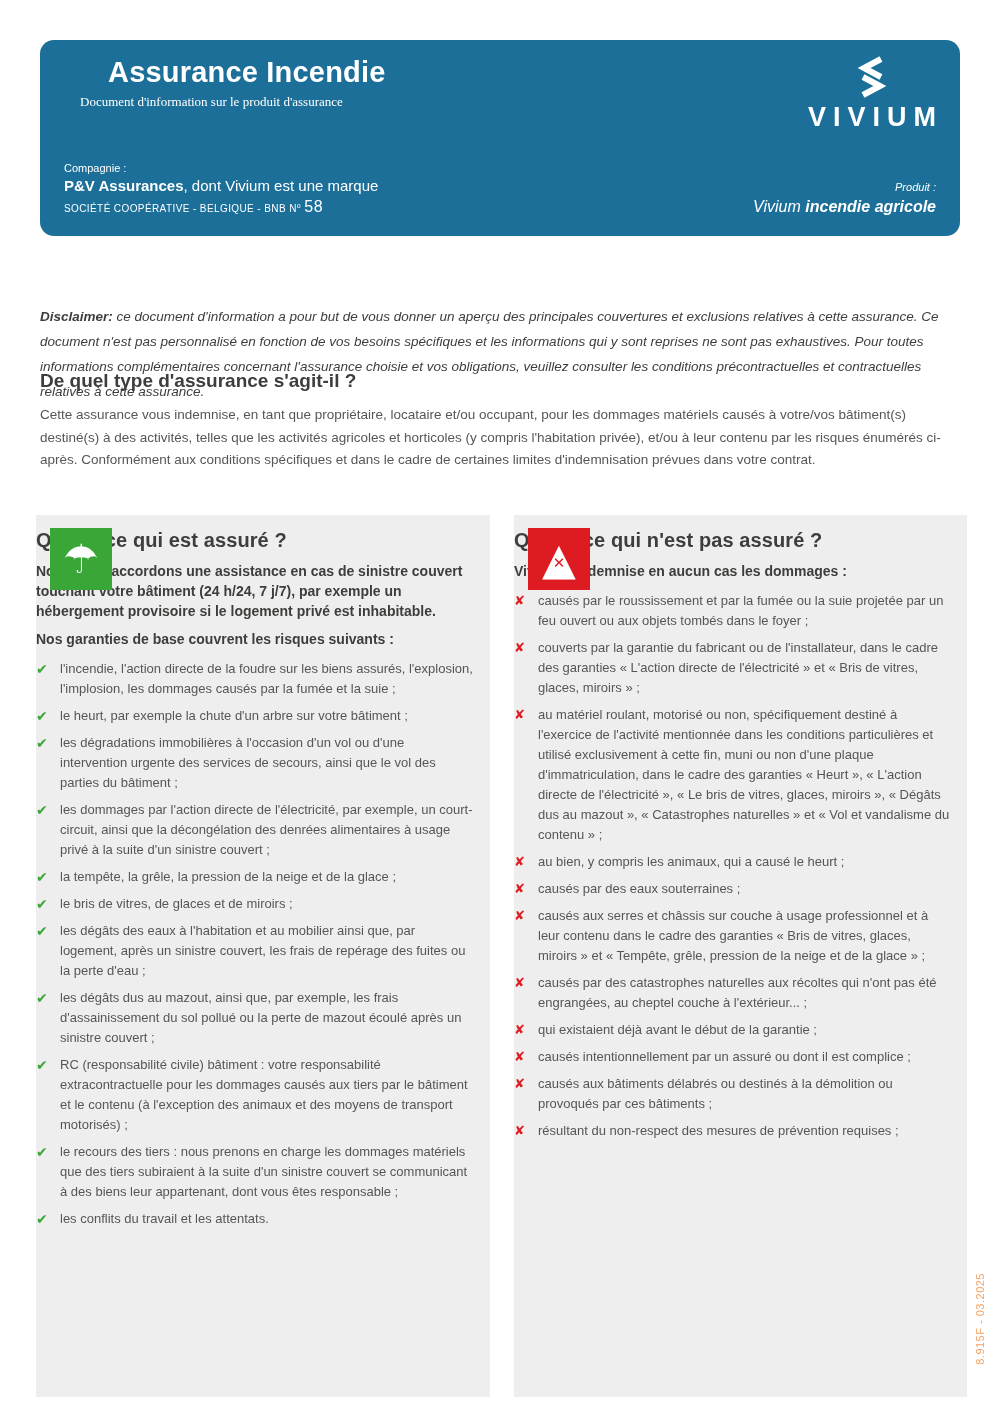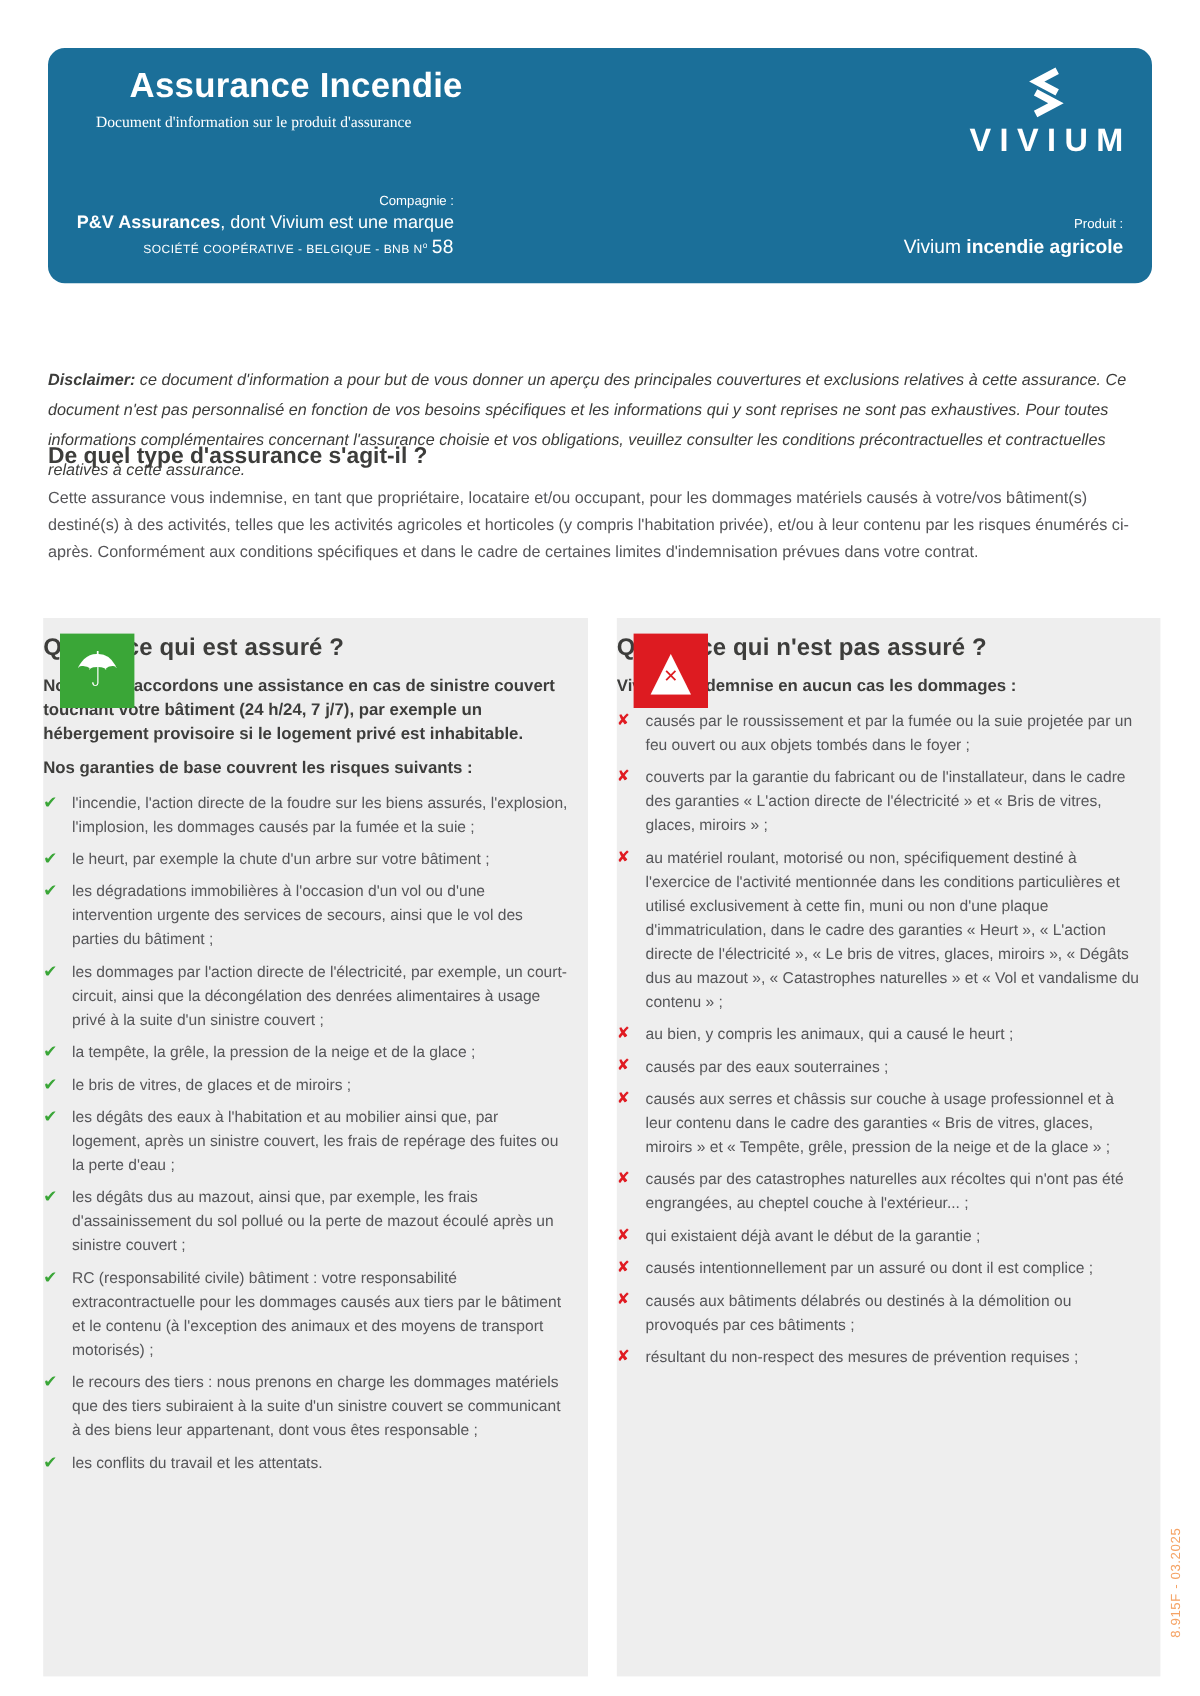--- a/index.html
+++ b/index.html
@@ -9,31 +9,31 @@
     background:#ffffff; font-family:"Liberation Sans", sans-serif;
     overflow:hidden;
   }
   
   .hdr {
     position:absolute; left:40px; top:40px; width:920px; height:196px;
     background:#1b6f99; border-radius:14px; color:#fff;
   }
   .hdr-title { position:absolute; left:24px; top:16px; font-size:29px; font-weight:bold; letter-spacing:.2px;margin-left:44px; }
   .hdr-sub   { position:absolute; left:40px; top:54px; font-size:13px;font-family:Liberation Serif, serif; }
-  .company   { position:absolute; left:24px; bottom:20px;text-align:right; }
+  .company   { position:absolute; left:24px; bottom:20px; }
   .company-label { font-size:11px; margin-bottom:3px; }
   .company-name  { font-size:15px; margin-bottom:4px; }
   .company-name b { font-weight:bold; }
   .company-detail { font-size:10px; letter-spacing:.4px; }
   .company-detail sup { font-size:7px; }
   .company-detail .big-num { font-size:16px; }
   .brand { position:absolute; right:24px; top:14px; text-align:center; }
   .brand svg { display:block; margin:0 auto 2px auto; }
   .brand-word { font-size:27px; font-weight:bold; letter-spacing:7px; margin-right:-7px; }
-  .product { position:absolute; right:24px; bottom:20px; text-align:right; }
+  .product { position:absolute; right:24px; bottom:20px; text-align:right;font-style:italic; }
   .product-label { font-size:11px; margin-bottom:5px; }
   .product-name  { font-size:16px; }
   .product-name b { font-weight:bold; }
   
   .disclaimer {
     position:absolute; left:40px; top:260px; width:922px;
     font-size:13.5px; font-style:italic; line-height:25px; color:#3d3d3b;margin-top:44px;
   }
   .disclaimer b { font-weight:bold; }
   

